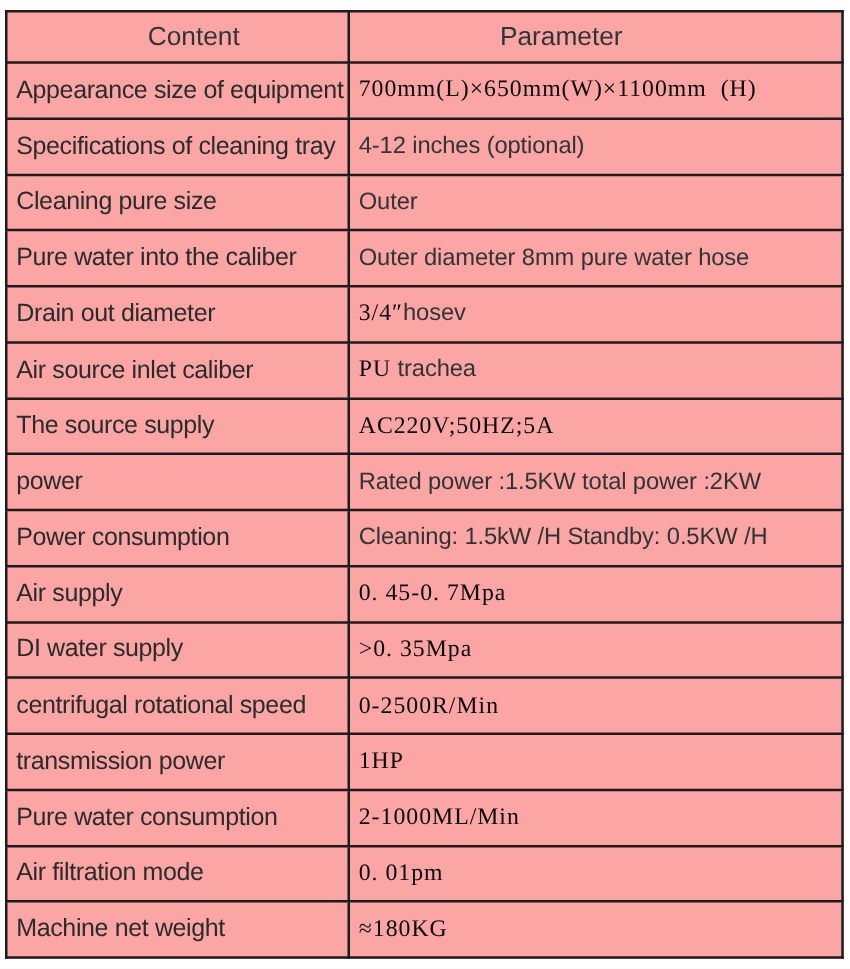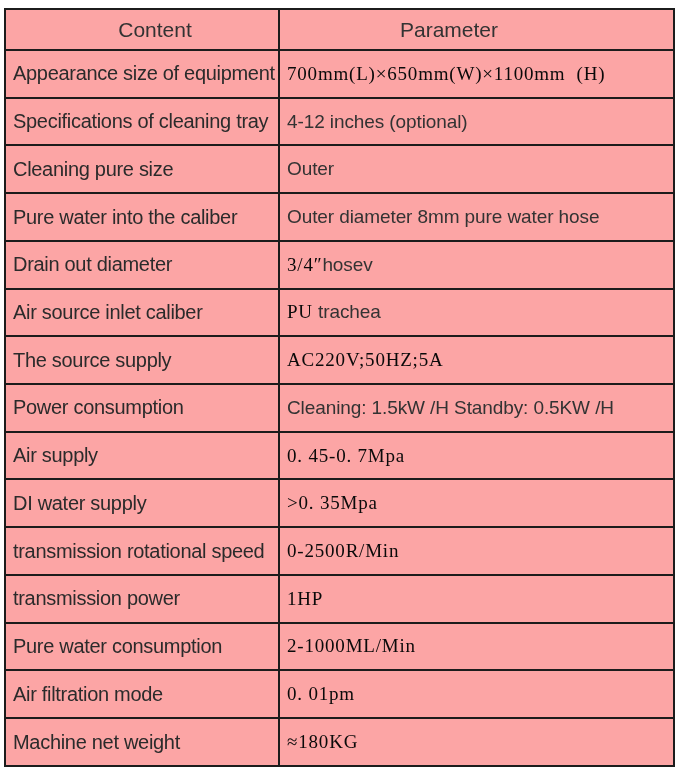--- a/index.html
+++ b/index.html
@@ -103,33 +103,37 @@
     </tr>
     <tr>
       <td class="cell-content">Air source inlet caliber</td>
       <td class="cell-param"><span class="val-serif">PU</span><span class="val-sans"> trachea</span></td>
     </tr>
     <tr>
       <td class="cell-content">The source supply</td>
       <td class="cell-param"><span class="val-serif">AC220V;50HZ;5A</span><span class="val-sans"></span></td>
     </tr>
     <tr>
+      <td class="cell-content">power</td>
+      <td class="cell-param"><span class="val-serif"></span><span class="val-sans">Rated power :1.5KW total power :2KW</span></td>
+    </tr>
+    <tr>
       <td class="cell-content">Power consumption</td>
       <td class="cell-param"><span class="val-serif"></span><span class="val-sans">Cleaning: 1.5kW /H Standby: 0.5KW /H</span></td>
     </tr>
     <tr>
       <td class="cell-content">Air supply</td>
       <td class="cell-param"><span class="val-serif">0. 45-0. 7Mpa</span><span class="val-sans"></span></td>
     </tr>
     <tr>
       <td class="cell-content">DI water supply</td>
       <td class="cell-param"><span class="val-serif">&gt;0. 35Mpa</span><span class="val-sans"></span></td>
     </tr>
     <tr>
-      <td class="cell-content">transmission rotational speed</td>
+      <td class="cell-content">centrifugal rotational speed</td>
       <td class="cell-param"><span class="val-serif">0-2500R/Min</span><span class="val-sans"></span></td>
     </tr>
     <tr>
       <td class="cell-content">transmission power</td>
       <td class="cell-param"><span class="val-serif">1HP</span><span class="val-sans"></span></td>
     </tr>
     <tr>
       <td class="cell-content">Pure water consumption</td>
       <td class="cell-param"><span class="val-serif">2-1000ML/Min</span><span class="val-sans"></span></td>
     </tr>

